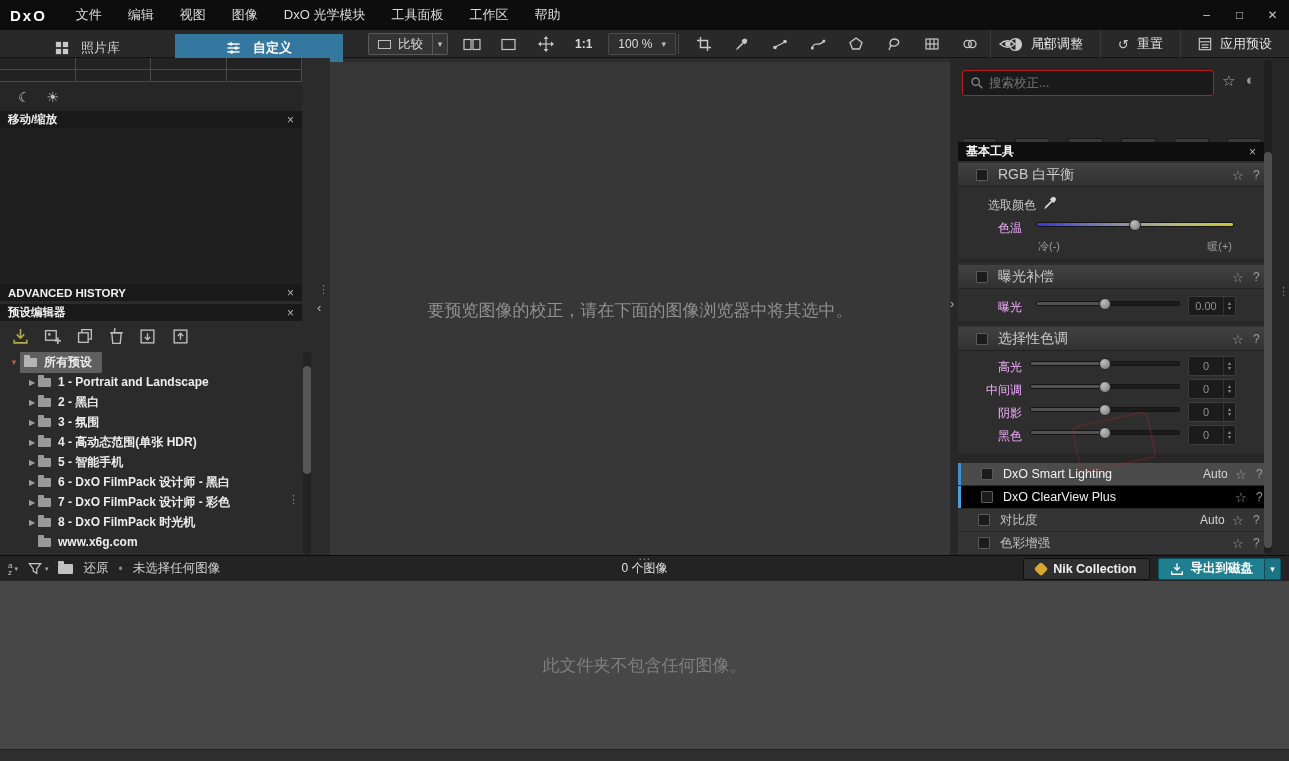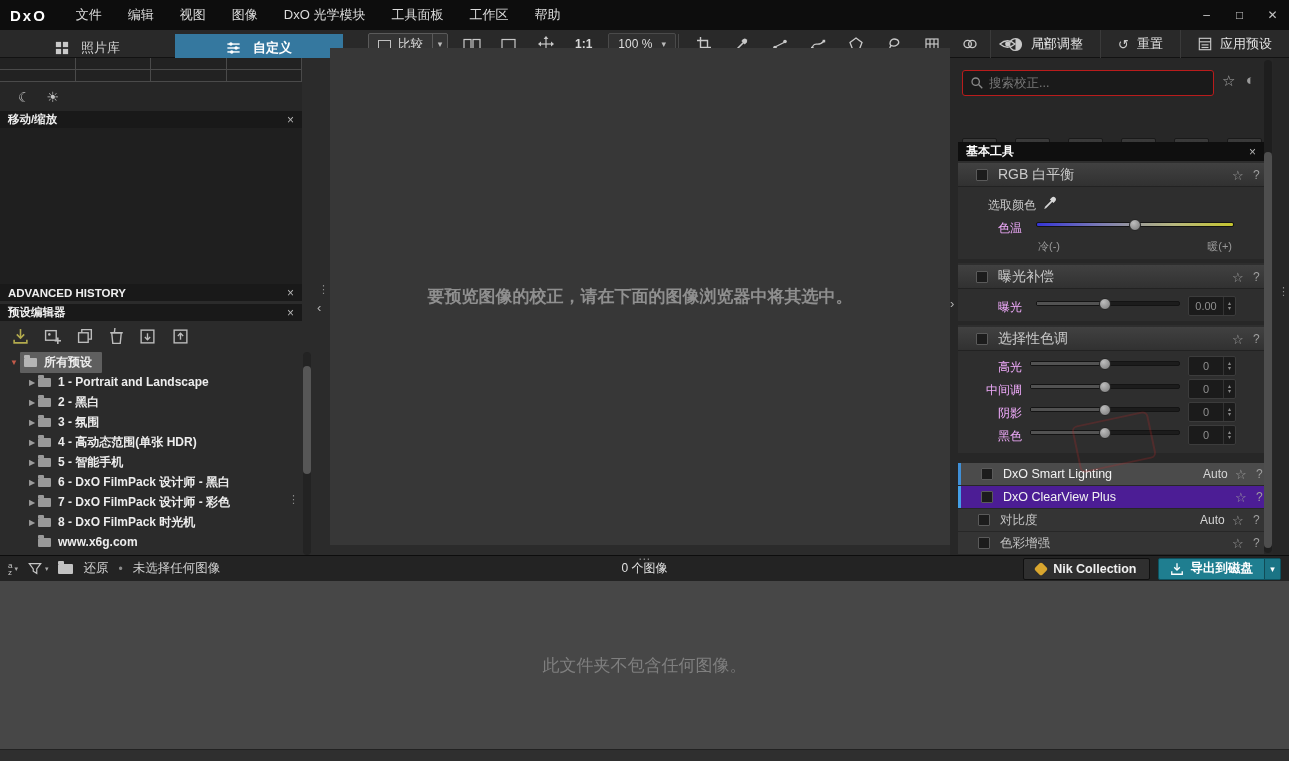--- a/index.html
+++ b/index.html
@@ -48,21 +48,21 @@
   .tw { width:12px; text-align:center; font-size:8px; color:#9c9c9c; flex:none; }
   .folder { position:relative; width:13px; height:9px; background:#999; border-radius:1px; flex:none; margin-right:7px; }
   .folder::before { content:""; position:absolute; left:0; top:-3px; width:6px; height:3px; background:inherit; border-radius:1px 1px 0 0; }
   .sel { background:#5f5f5f; display:flex; align-items:center; padding:2px 10px 2px 4px; border-radius:1px; }
   .vsb { position:absolute; width:8px; border-radius:4px; background:#232323; }
   .vsb .thumb { position:absolute; left:0; width:8px; border-radius:4px; background:#565656; }
   .grip { color:#8a8a8a; font-size:11px; line-height:10px; }
 
   
   #left-divider { position:absolute; left:312px; top:58px; width:18px; height:497px; background:#2b2b2b; }
-  #viewer { position:absolute; left:330px; top:48px; width:620px; height:497px; background:#373737; display:flex; align-items:center; justify-content:center;font-weight:bold; }
+  #viewer { position:absolute; left:330px; top:62px; width:620px; height:497px; background:#373737; display:flex; align-items:center; justify-content:center; }
   #viewer p { color:#8f8f8f; font-size:17px; }
   #right-divider { position:absolute; left:950px; top:58px; width:8px; height:497px; background:#272727; }
 
   
   #rightpanel { position:absolute; left:958px; top:58px; width:331px; height:497px; background:#272727; }
   .search-box { position:absolute; left:4px; top:12px; width:252px; height:26px; background:#1a1a1a; border:1px solid #b91c1c; border-radius:3px; display:flex; align-items:center; }
   .search-box svg { margin:0 5px 0 7px; flex:none; }
   .search-box input { flex:1; background:transparent; border:none; outline:none; color:#bbb; font-size:12.5px; font-family:inherit; width:100px; }
   .search-box input::placeholder { color:#777; }
   .rp-star { position:absolute; left:264px; top:14px; font-size:15px; color:#a8a8a8; }
@@ -85,21 +85,21 @@
   .slider .knob { position:absolute; top:50%; transform:translate(-50%,-50%); width:12px; height:12px; border-radius:50%; background:radial-gradient(circle at 35% 30%, #bdbdbd, #777); border:1px solid #262626; }
   .temp-track { background:linear-gradient(90deg,#3535d6 0%,#7b7bb4 32%,#9a9a9a 50%,#b7b77e 70%,#c6c62f 100%); }
   .spin { position:absolute; left:230px; width:48px; height:20px; background:#1b1b1b; border:1px solid #3c3c3c; border-radius:2px; display:flex; align-items:stretch; }
   .spin-val { flex:1; text-align:center; color:#8f8f8f; font-size:11px; line-height:18px; }
   .spin-ar { width:12px; border-left:1px solid #333; display:flex; flex-direction:column; align-items:center; justify-content:center; }
   .spin-ar i { font-style:normal; font-size:6px; line-height:5px; color:#888; }
   .togrow { position:absolute; left:0; width:306px; height:22px; background:#343434; display:flex; align-items:center; }
   .togrow .chk { margin-left:20px; }
   .togrow .tlabel { margin-left:10px; font-size:12.5px; color:#c4c4c4; }
   .togrow.hl { background:#4b4b4b; border-left:3px solid #3f8fd6; }
-  .togrow.hl2 { background:#4c1d95; border-left:3px solid #44a0e8; }
+  .togrow.hl2 { background:#000000; border-left:3px solid #44a0e8; }
   .togrow.hl .tlabel, .togrow.hl2 .tlabel { color:#f2f2f2; }
   .auto { position:absolute; left:242px; color:#d5d5d5; font-size:12px; }
   .togrow .mini-star, .togrow .mini-help { top:4px; }
   .rp-edge { position:absolute; left:315px; top:0; width:16px; height:497px; background:#262626; }
 
   
   #statusbar { position:absolute; left:0; top:555px; width:1289px; height:26px; background:#232323; border-top:1px solid #0d0d0d; display:flex; align-items:center; padding:0 8px; }
   .sb-grip { position:absolute; left:0; right:0; top:-4px; text-align:center; color:#8a8a8a; font-size:12px; letter-spacing:1px; pointer-events:none; }
   .sb-ic { display:flex; align-items:center; margin-right:10px; color:#c6c6c6; }
   .azstack { display:flex; flex-direction:column; line-height:7px; font-size:8px; color:#c6c6c6; margin-right:2px; }

